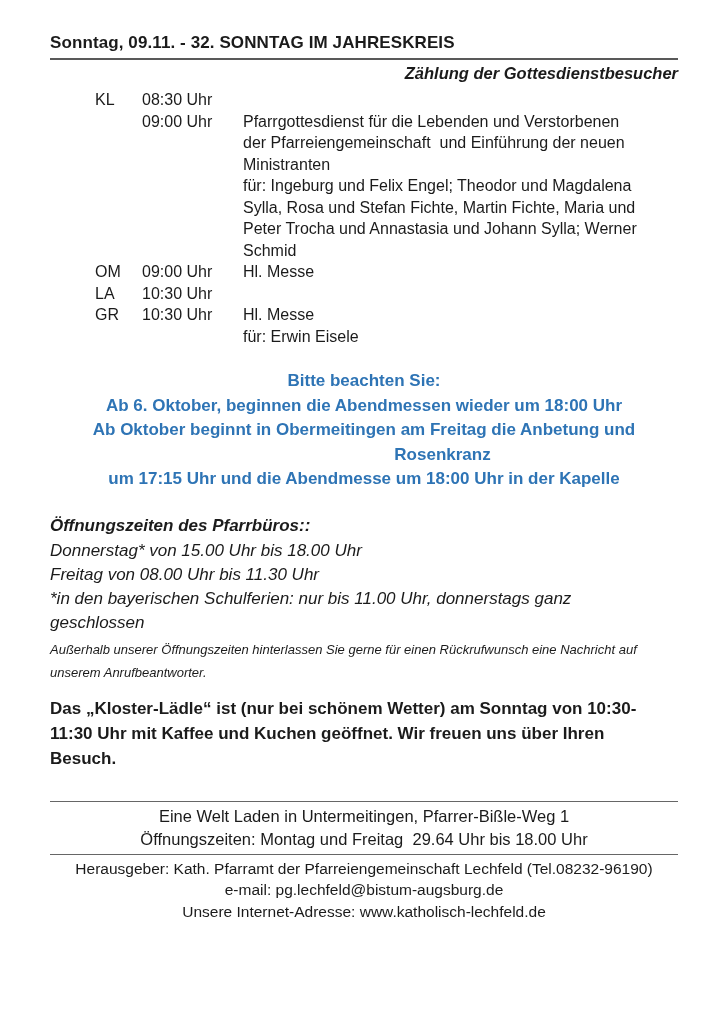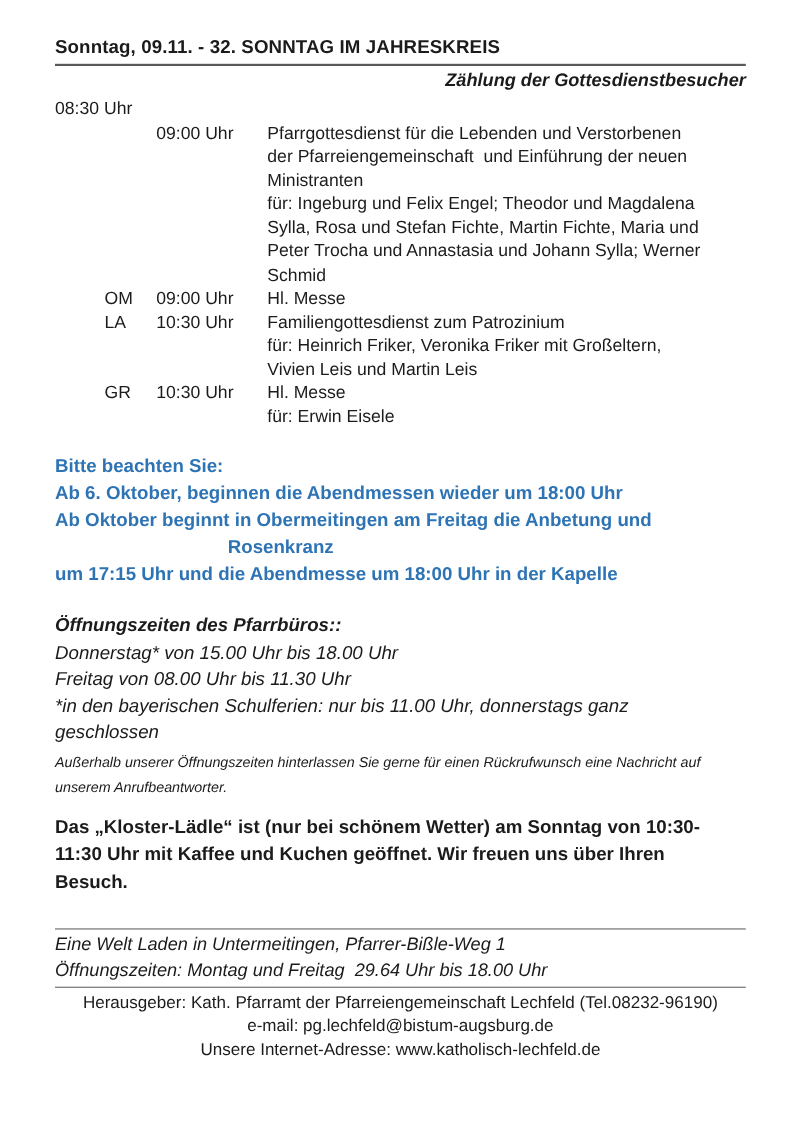--- a/index.html
+++ b/index.html
@@ -46,20 +46,21 @@
   }
   .sched-row .code { padding-left: 45px; }
 
   
   .notice {
     margin-top: 22px;
     color: #2e74b5;
     font-weight: bold;
     font-size: 17px;
     line-height: 24.5px;
+    text-align: center;
   }
   .notice .indent { padding-left: 157px; }
 
   
   .office { margin-top: 24px; }
   .office-heading {
     font-size: 17px;
     font-weight: bold;
     font-style: italic;
     margin-bottom: 3px;
@@ -85,22 +86,21 @@
     line-height: 25px;
   }
 
   
   .footer { margin-top: 30px; }
   .rule {
     border-top: 1.5px solid #666666;
     height: 0;
   }
   .ewl {
-    text-align: left;
-    font-style: italic;
+    text-align: center;
     font-size: 16.5px;
     line-height: 23.5px;
     padding: 3px 0 2px 0;
   }
   .publisher {
     text-align: center;
     font-size: 15.5px;
     line-height: 21.5px;
     padding-top: 3px;
   }
@@ -111,20 +111,21 @@
 <div class="page">
 
   <div class="header">
     <span data-bind="page.header.title">Sonntag, 09.11. - 32. SONNTAG IM JAHRESKREIS</span>
   </div>
 
   <div class="subtitle" data-bind="page.schedule.subtitle">Zählung der Gottesdienstbesucher</div>
 
   <div class="schedule">
     <div class="sched-row">
+      <span class="code" data-bind="page.schedule.rows.0.code">KL</span>
       <span class="time" data-bind="page.schedule.rows.0.time">08:30 Uhr</span>
     </div>
     <div class="sched-row">
       <span class="code" data-bind="page.schedule.rows.1.code"></span>
       <span class="time" data-bind="page.schedule.rows.1.time">09:00 Uhr</span>
       <span class="desc" data-bind="page.schedule.rows.1.desc">Pfarrgottesdienst für die Lebenden und Verstorbenen
 der Pfarreiengemeinschaft  und Einführung der neuen
 Ministranten
 für: Ingeburg und Felix Engel; Theodor und Magdalena
 Sylla, Rosa und Stefan Fichte, Martin Fichte, Maria und
@@ -132,23 +133,20 @@
 Schmid</span>
     </div>
     <div class="sched-row">
       <span class="code" data-bind="page.schedule.rows.2.code">OM</span>
       <span class="time" data-bind="page.schedule.rows.2.time">09:00 Uhr</span>
       <span class="desc" data-bind="page.schedule.rows.2.desc">Hl. Messe</span>
     </div>
     <div class="sched-row">
       <span class="code" data-bind="page.schedule.rows.3.code">LA</span>
       <span class="time" data-bind="page.schedule.rows.3.time">10:30 Uhr</span>
-      <span class="desc" data-bind="page.schedule.rows.3.desc">Familiengottesdienst zum Patrozinium
-für: Heinrich Friker, Veronika Friker mit Großeltern,
-Vivien Leis und Martin Leis</span>
     </div>
     <div class="sched-row">
       <span class="code" data-bind="page.schedule.rows.4.code">GR</span>
       <span class="time" data-bind="page.schedule.rows.4.time">10:30 Uhr</span>
       <span class="desc" data-bind="page.schedule.rows.4.desc">Hl. Messe
 für: Erwin Eisele</span>
     </div>
   </div>
 
   <div class="notice">

